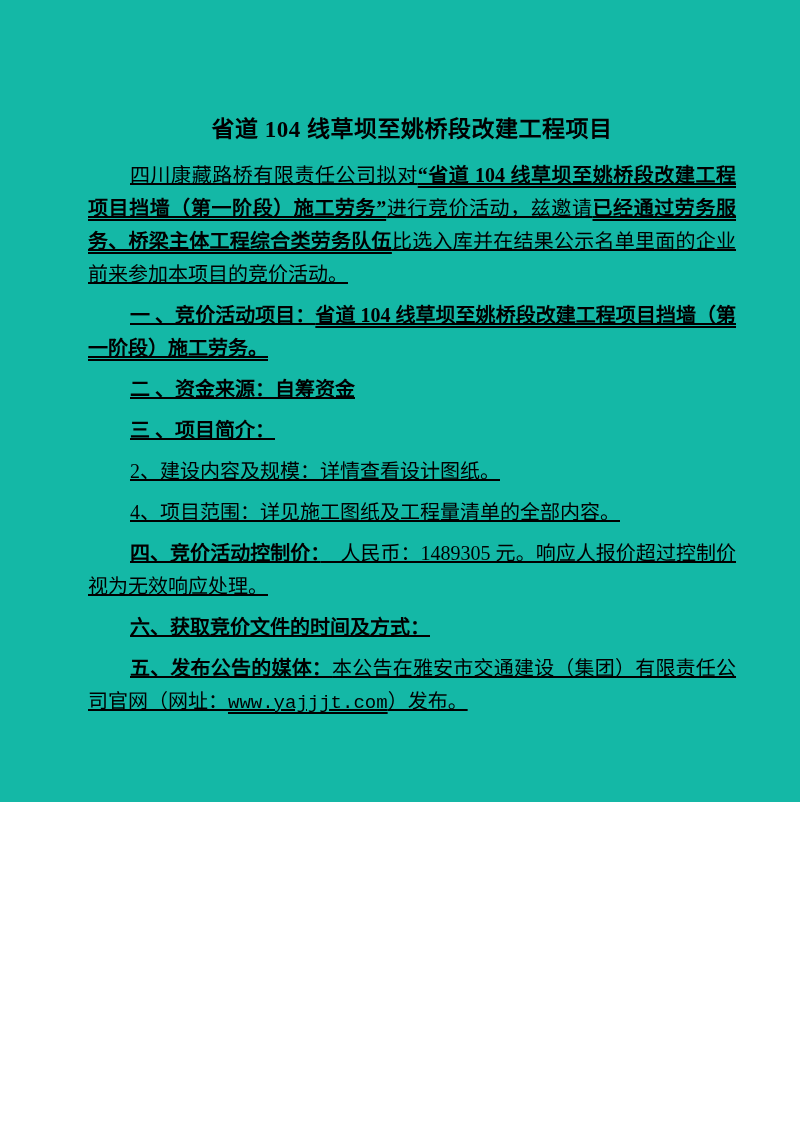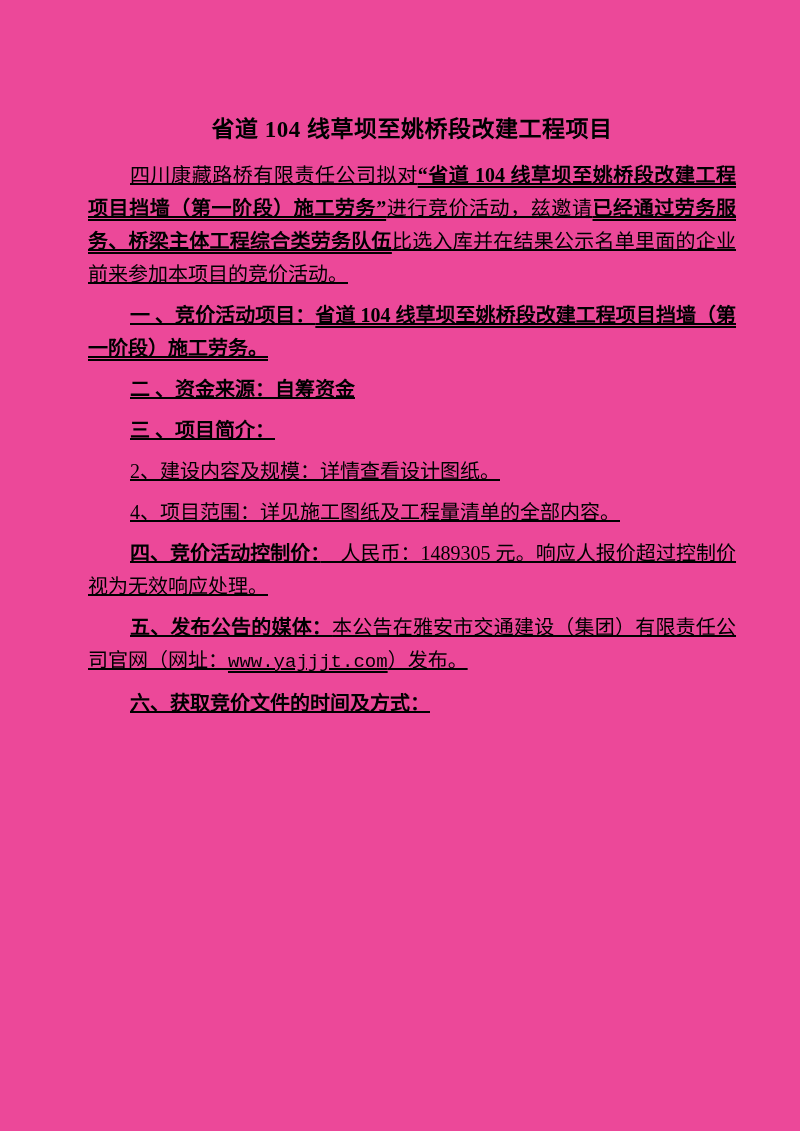--- a/index.html
+++ b/index.html
@@ -3,23 +3,23 @@
 <meta charset="utf-8">
 <style>
   html, body {
     margin: 0;
     padding: 0;
     background: #ffffff;
   }
   .page {
     position: relative;
     width: 800px;
-    height: 1131px;
+    height: 802px;
     margin: 0 auto;
-    background: #ec4899;
+    background: #14b8a6;
     box-sizing: border-box;
     padding: 108px 56px 0 80px;
     overflow: hidden;
     font-family: "Liberation Serif", "DejaVu Serif", serif;
     color: #000000;
   }
   .doc-title {
     text-align: center;
     font-weight: bold;
     font-size: 23px;
@@ -52,16 +52,16 @@
 <div class="page">
   <div class="doc-title">省道 104 线草坝至姚桥段改建工程项目</div>
   <div class="doc-body">
       <p class="para"><span>四川康藏路桥有限责任公司拟对</span><span class="b u">“省道 104 线草坝至姚桥段改建工程项目挡墙（第一阶段）施工劳务”</span><span>进行竞价活动，兹邀请</span><span class="b u">已经通过劳务服务、桥梁主体工程综合类劳务队伍</span><span>比选入库并在结果公示名单里面的企业前来参加本项目的竞价活动。</span></p>
       <p class="para"><span class="b">一 、竞价活动项目：</span><span class="b u">省道 104 线草坝至姚桥段改建工程项目挡墙（第一阶段）施工劳务。</span></p>
       <p class="para"><span class="b">二 、资金来源：自筹资金</span></p>
       <p class="para"><span class="b">三 、项目简介：</span></p>
       <p class="para"><span>2、建设内容及规模：详情查看设计图纸。</span></p>
       <p class="para"><span>4、项目范围：详见施工图纸及工程量清单的全部内容。</span></p>
       <p class="para"><span class="b">四、竞价活动控制价：</span><span>　人民币：1489305 元。响应人报价超过控制价视为无效响应处理。</span></p>
+      <p class="para"><span class="b">六、获取竞价文件的时间及方式：</span></p>
       <p class="para"><span class="b">五、发布公告的媒体：</span><span>本公告在雅安市交通建设（集团）有限责任公司官网（网址：</span><span class="u m">www.yajjjt.com</span><span>）发布。</span></p>
-      <p class="para"><span class="b">六、获取竞价文件的时间及方式：</span></p>
     </div>
 </div>
 
 </body></html>

